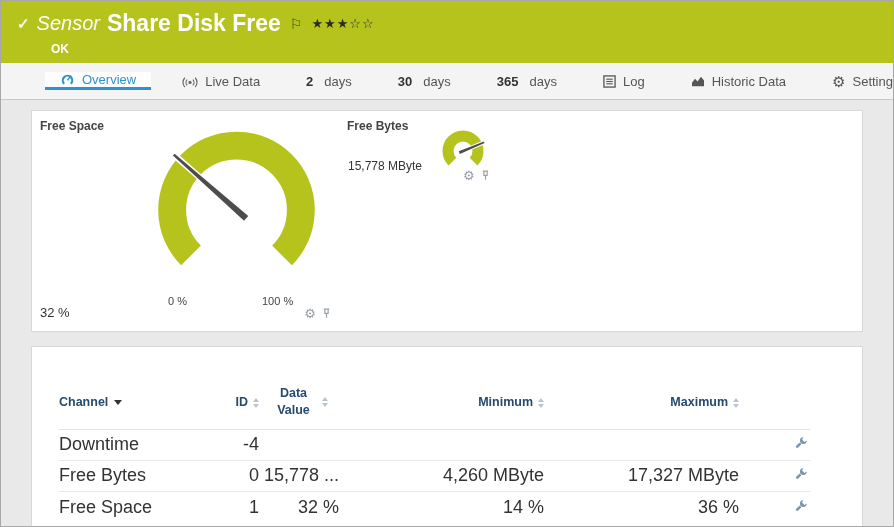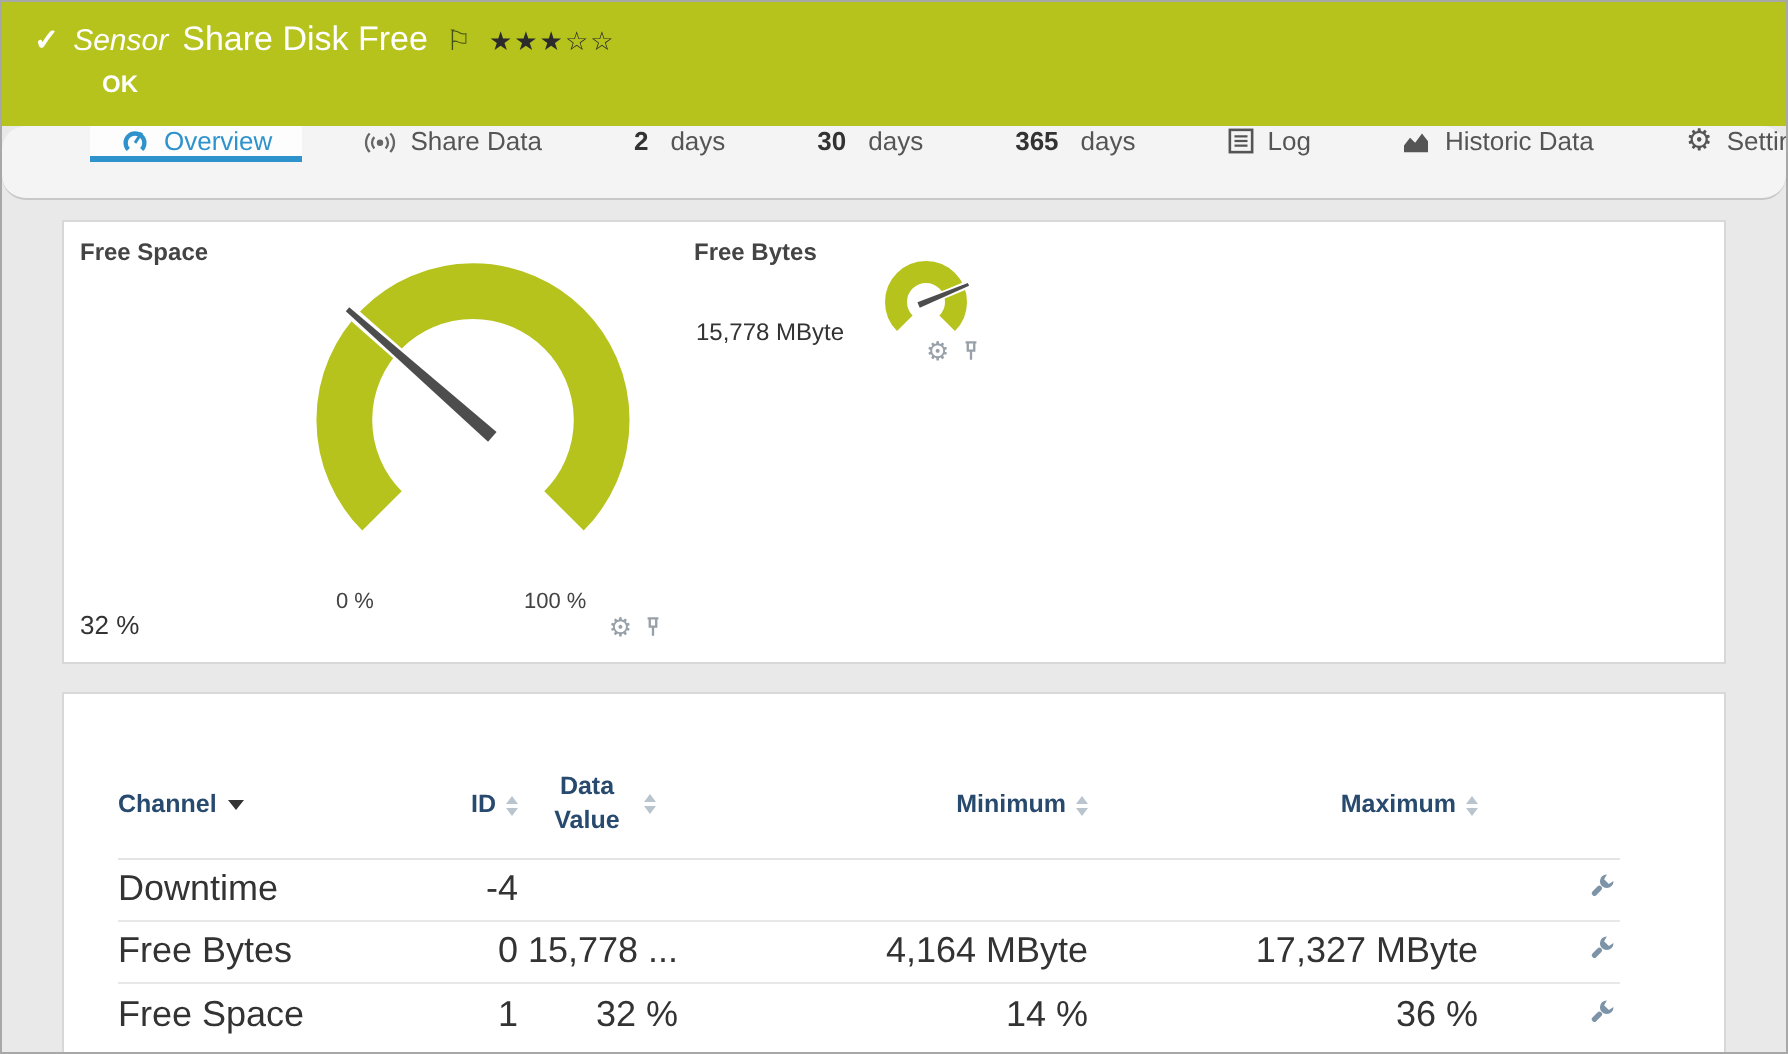--- a/index.html
+++ b/index.html
@@ -19,31 +19,31 @@
     border:1px solid #a8a8a8;background:#e9e9e9;overflow:hidden;
   }
 
   
   .topbar{
     position:absolute;top:0;left:0;right:0;height:62px;
     background:var(--brand);color:#fff;
   }
   .sensor-line{display:flex;align-items:center;gap:7px;padding:9px 0 0 16px;}
   .check{font-size:15px;font-weight:bold;color:#fff;}
-  .kind{font-style:italic;font-size:15px;}
-  .sensor-title{font-size:17px;font-weight:normal;}
+  .kind{font-style:italic;font-size:20px;}
+  .sensor-title{font-size:23px;font-weight:bold;}
   .flag{font-size:14px;color:#44511a;margin-left:2px;}
   .stars{font-size:13px;color:#2b2b2b;letter-spacing:1px;margin-left:2px;}
   .status-line{padding:5px 15px 0 50px;font-size:12px;font-weight:bold;color:#fff;}
 
   
   .tabs{
     position:absolute;top:62px;left:0;right:0;height:37px;
     background:#f4f4f4;border-bottom:1px solid #c8c8c8;
-    display:flex;align-items:flex-start;padding-left:44px;border-radius:12px;
+    display:flex;align-items:center;padding-left:44px;
   }
   .tab{
     display:flex;align-items:center;gap:7px;
     padding:0 15px;margin-right:16px;
     font-size:13px;color:#555;cursor:pointer;white-space:nowrap;
   }
   .tab.active{background:#fdfdfd;color:var(--blue);border-bottom:3px solid var(--blue);}
   .tab .prefix{font-weight:bold;color:#333;margin-right:4px;}
   .gear-glyph{font-size:15px;color:#555;line-height:1;}
 
@@ -120,21 +120,21 @@
         <path d="M4.46 12.54 A5 5 0 1 1 11.54 12.54" fill="none" stroke="var(--blue)" stroke-width="2.3"></path>
         <line x1="8" y1="9" x2="11.6" y2="3.6" stroke="var(--blue)" stroke-width="1.6"></line>
       </svg>
       <span>Overview</span>
     </div>
     <div class="tab">
       <svg viewBox="0 0 18 14" width="16" height="13">
         <circle cx="9" cy="8" r="1.8" fill="#666"></circle>
         <path d="M5.8 11.2 a4.6 4.6 0 0 1 0-6.4 M3.2 13.2 a7.6 7.6 0 0 1 0-10.4 M12.2 11.2 a4.6 4.6 0 0 0 0-6.4 M14.8 13.2 a7.6 7.6 0 0 0 0-10.4" stroke="#666" fill="none" stroke-width="1.3"></path>
       </svg>
-      <span>Share Data</span>
+      <span>Live Data</span>
     </div>
     <div class="tab">
       <span class="prefix">2</span>
       <span>days</span>
     </div>
     <div class="tab">
       <span class="prefix">30</span>
       <span>days</span>
     </div>
     <div class="tab">
@@ -260,21 +260,21 @@
               <svg class="wrench" viewBox="0 0 16 16" width="14" height="14">
                 <path d="M10.8 1.4 a3.9 3.9 0 1 0 3.8 3.8 L11.9 6.8 L9.2 4.1 Z" fill="#7d93a8"></path>
                 <rect x="1.6" y="9.2" width="7" height="3" rx="1.4" transform="rotate(-45 5.1 10.7)" fill="#7d93a8"></rect>
               </svg>
             </td>
           </tr>
             <tr>
             <td class="cell-channel">Free Bytes</td>
             <td>0</td>
             <td>15,778 ...</td>
-            <td>4,164 MByte</td>
+            <td>4,260 MByte</td>
             <td>17,327 MByte</td>
             <td class="cell-action">
               <svg class="wrench" viewBox="0 0 16 16" width="14" height="14">
                 <path d="M10.8 1.4 a3.9 3.9 0 1 0 3.8 3.8 L11.9 6.8 L9.2 4.1 Z" fill="#7d93a8"></path>
                 <rect x="1.6" y="9.2" width="7" height="3" rx="1.4" transform="rotate(-45 5.1 10.7)" fill="#7d93a8"></rect>
               </svg>
             </td>
           </tr>
             <tr>
             <td class="cell-channel">Free Space</td>

